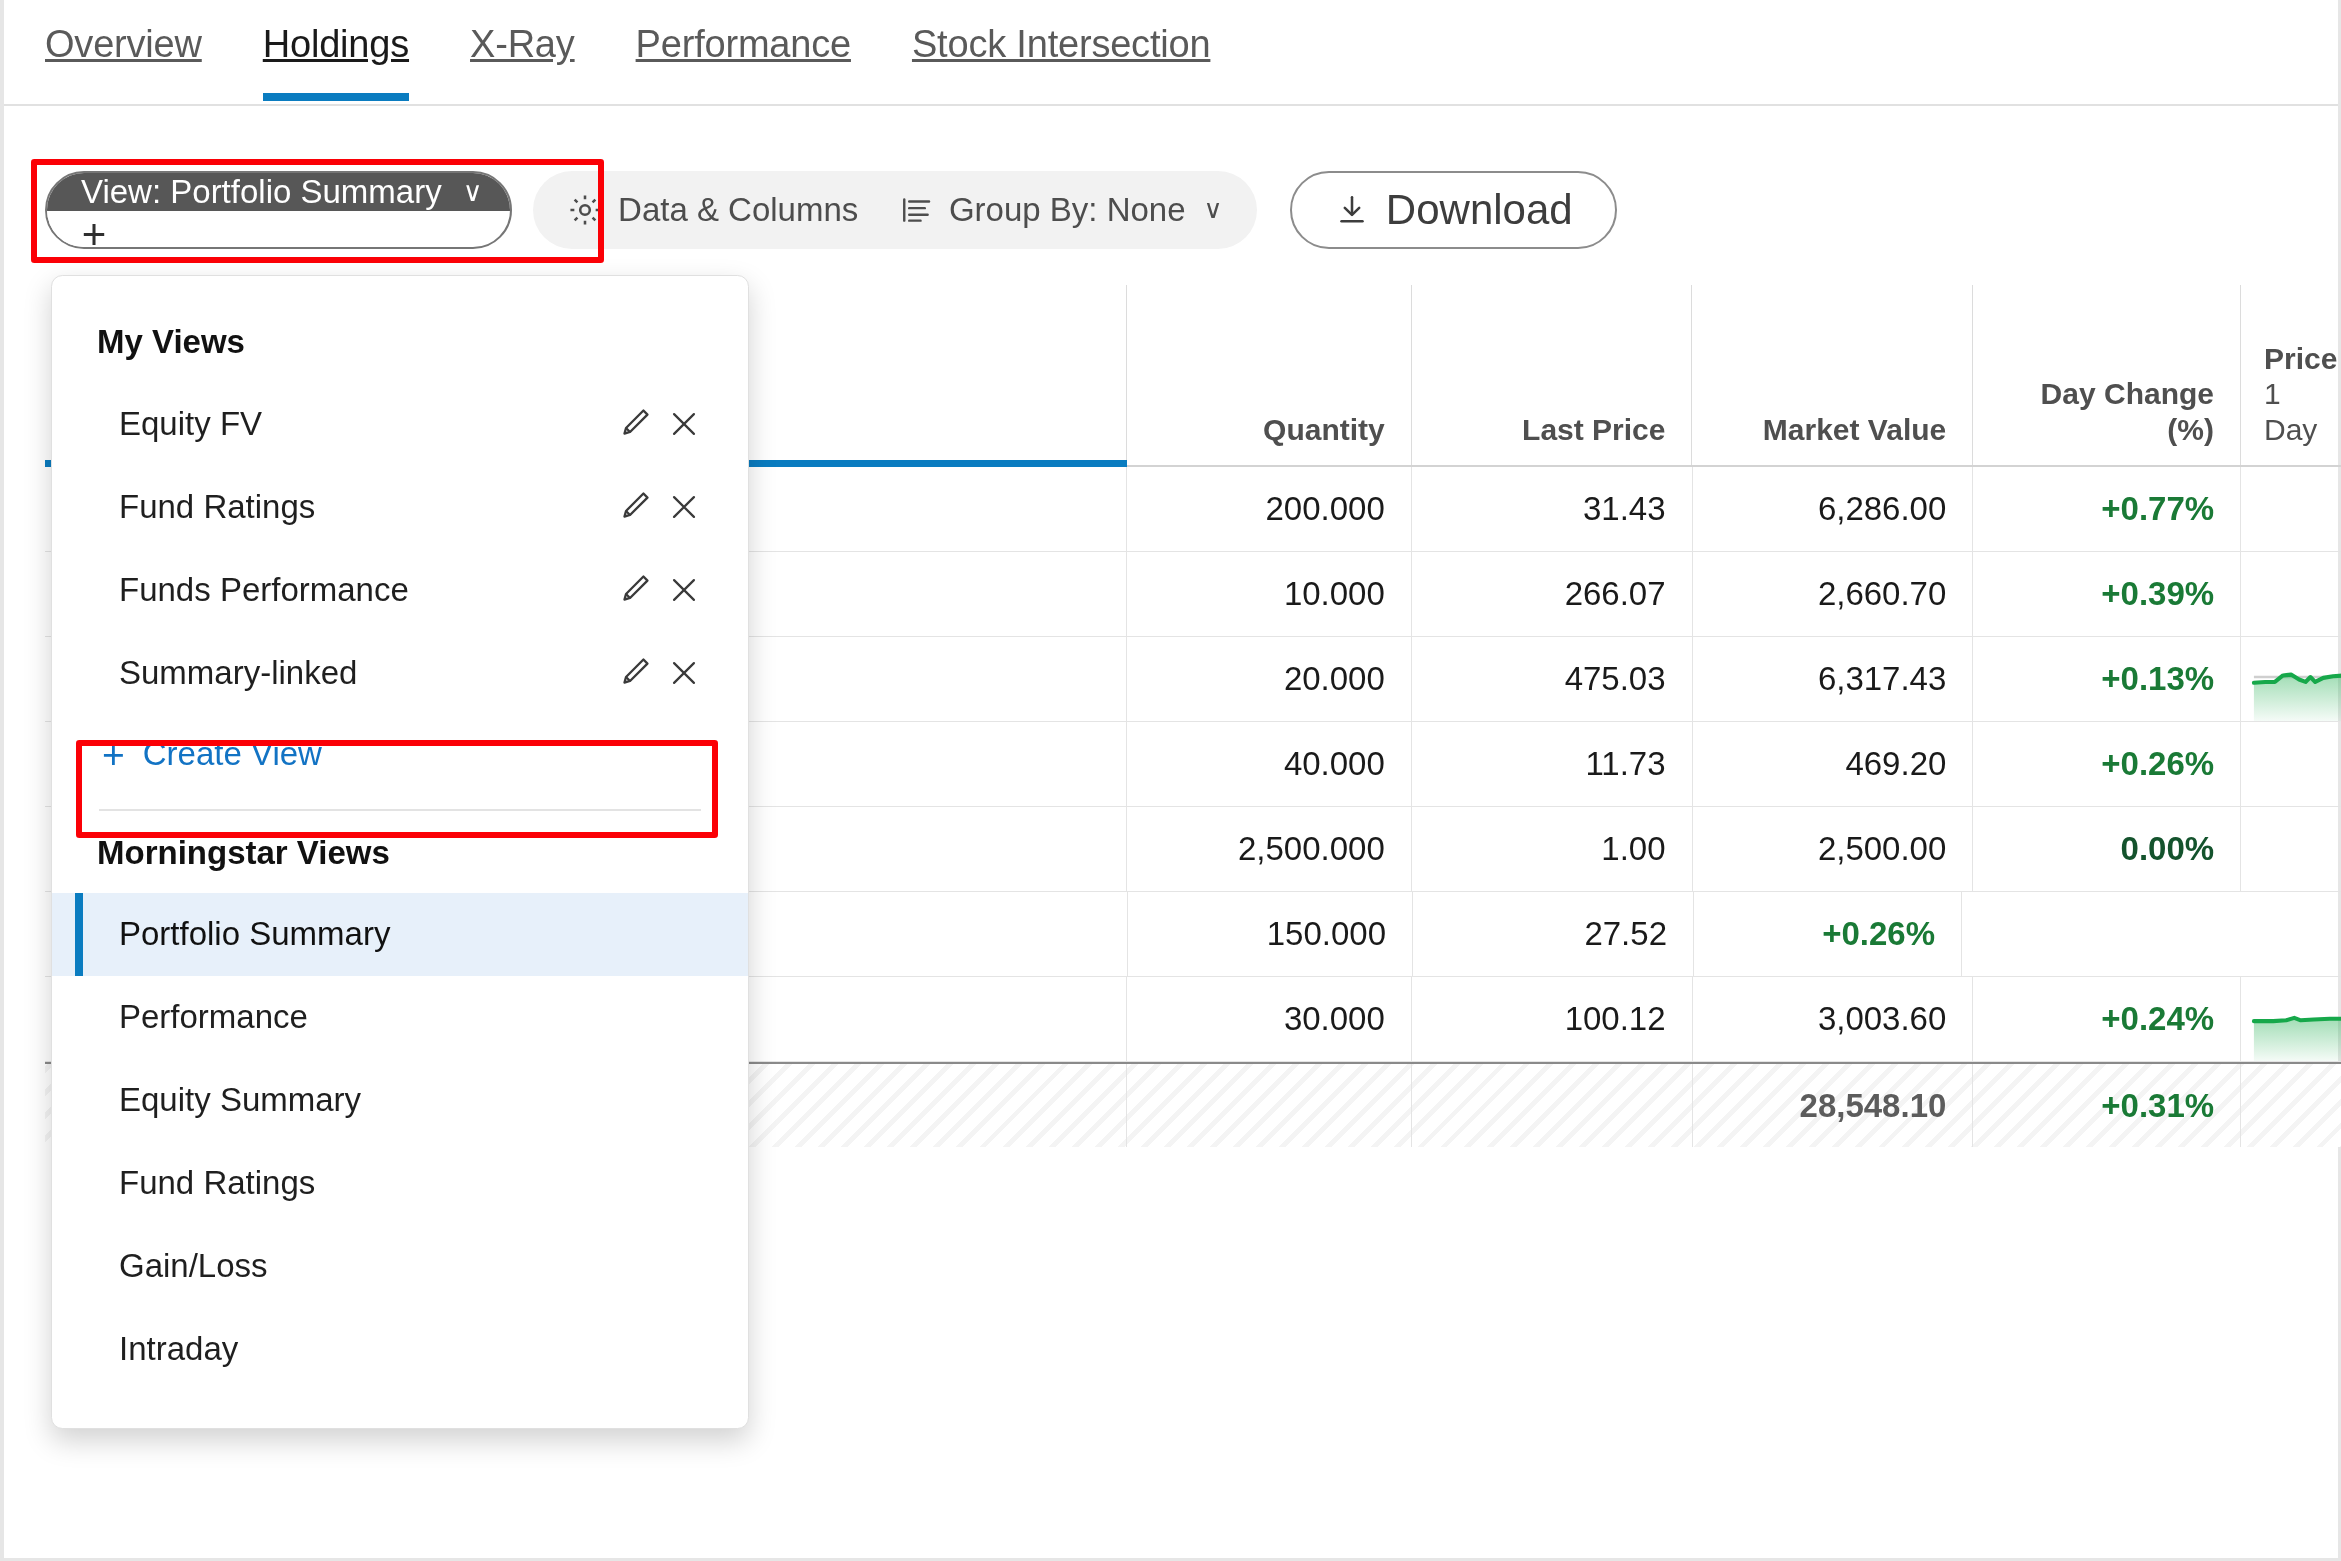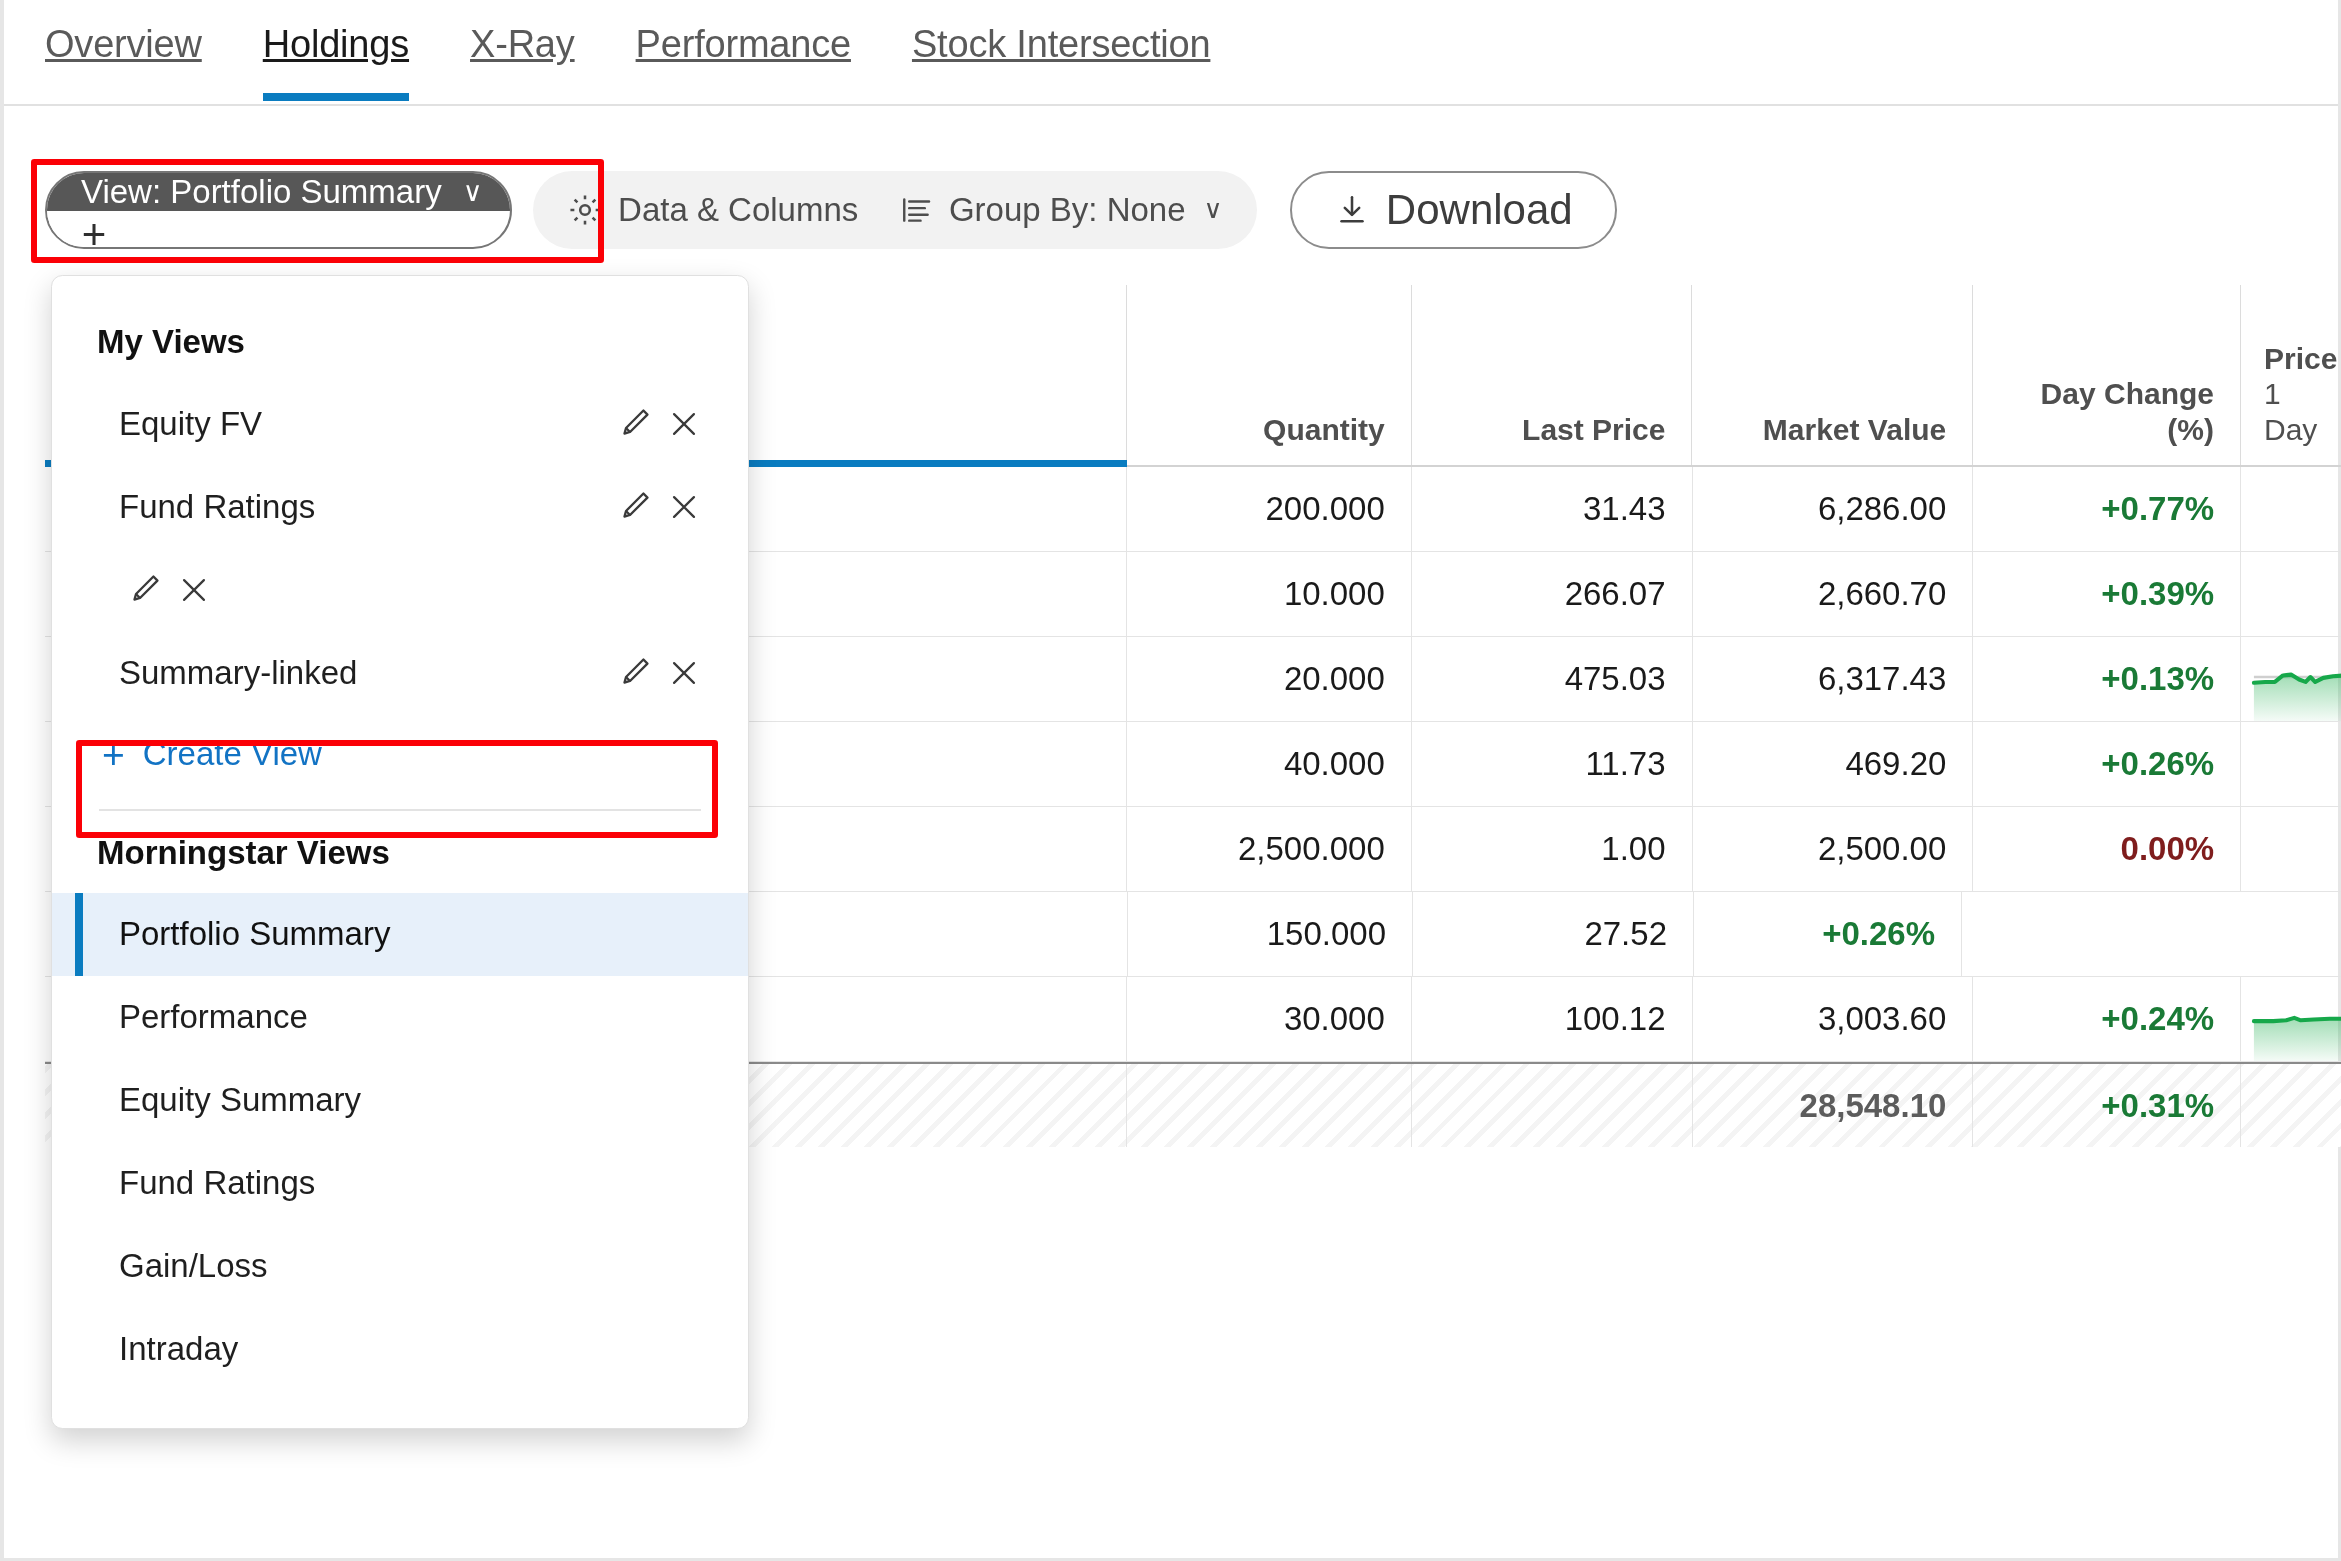--- a/index.html
+++ b/index.html
@@ -164,21 +164,21 @@
     overflow: hidden;
   }
   .td:first-child { border-left: none; }
   .td.name {
     justify-content: flex-start;
     font-weight: bold;
     padding-left: 28px;
     color: #111;
   }
   .td.pos { color: #1a7a36; font-weight: bold; }
-  .td.flat { color: #7f1d1d; font-weight: bold; }
+  .td.flat { color: #14532d; font-weight: bold; }
   .td.total-val { color: #5c5c5c; font-weight: bold; }
   .td.spark { justify-content: flex-start; padding: 0; }
 
   
   .c-name  { width: 1082px; }
   .c-qty   { width: 285px; }
   .c-price { width: 281px; }
   .c-mv    { width: 281px; }
   .c-dc    { width: 268px; }
   .c-spark { width: 106px; }
@@ -460,20 +460,21 @@
         </svg>
       </span>
       <span class="rowicon">
         <svg width="34" height="34" viewBox="0 0 24 24" fill="none" stroke="#3a3a3a" stroke-width="1.6" stroke-linecap="round">
           <path d="M5 5l14 14M19 5L5 19"></path>
         </svg>
       </span>
     </div>
 
     <div class="myrow">
+      <span class="rlabel">Funds Performance</span>
       <span class="rowicon">
         <svg width="37" height="37" viewBox="0 0 24 24" fill="none" stroke="#3a3a3a" stroke-width="1.5" stroke-linejoin="round">
           <path d="M17.8 3.6l2.6 2.6L9.1 17.5l-3.6 1 1-3.6z"></path>
           <path d="M6.5 14.9l2.6 2.6"></path>
         </svg>
       </span>
       <span class="rowicon">
         <svg width="34" height="34" viewBox="0 0 24 24" fill="none" stroke="#3a3a3a" stroke-width="1.6" stroke-linecap="round">
           <path d="M5 5l14 14M19 5L5 19"></path>
         </svg>

